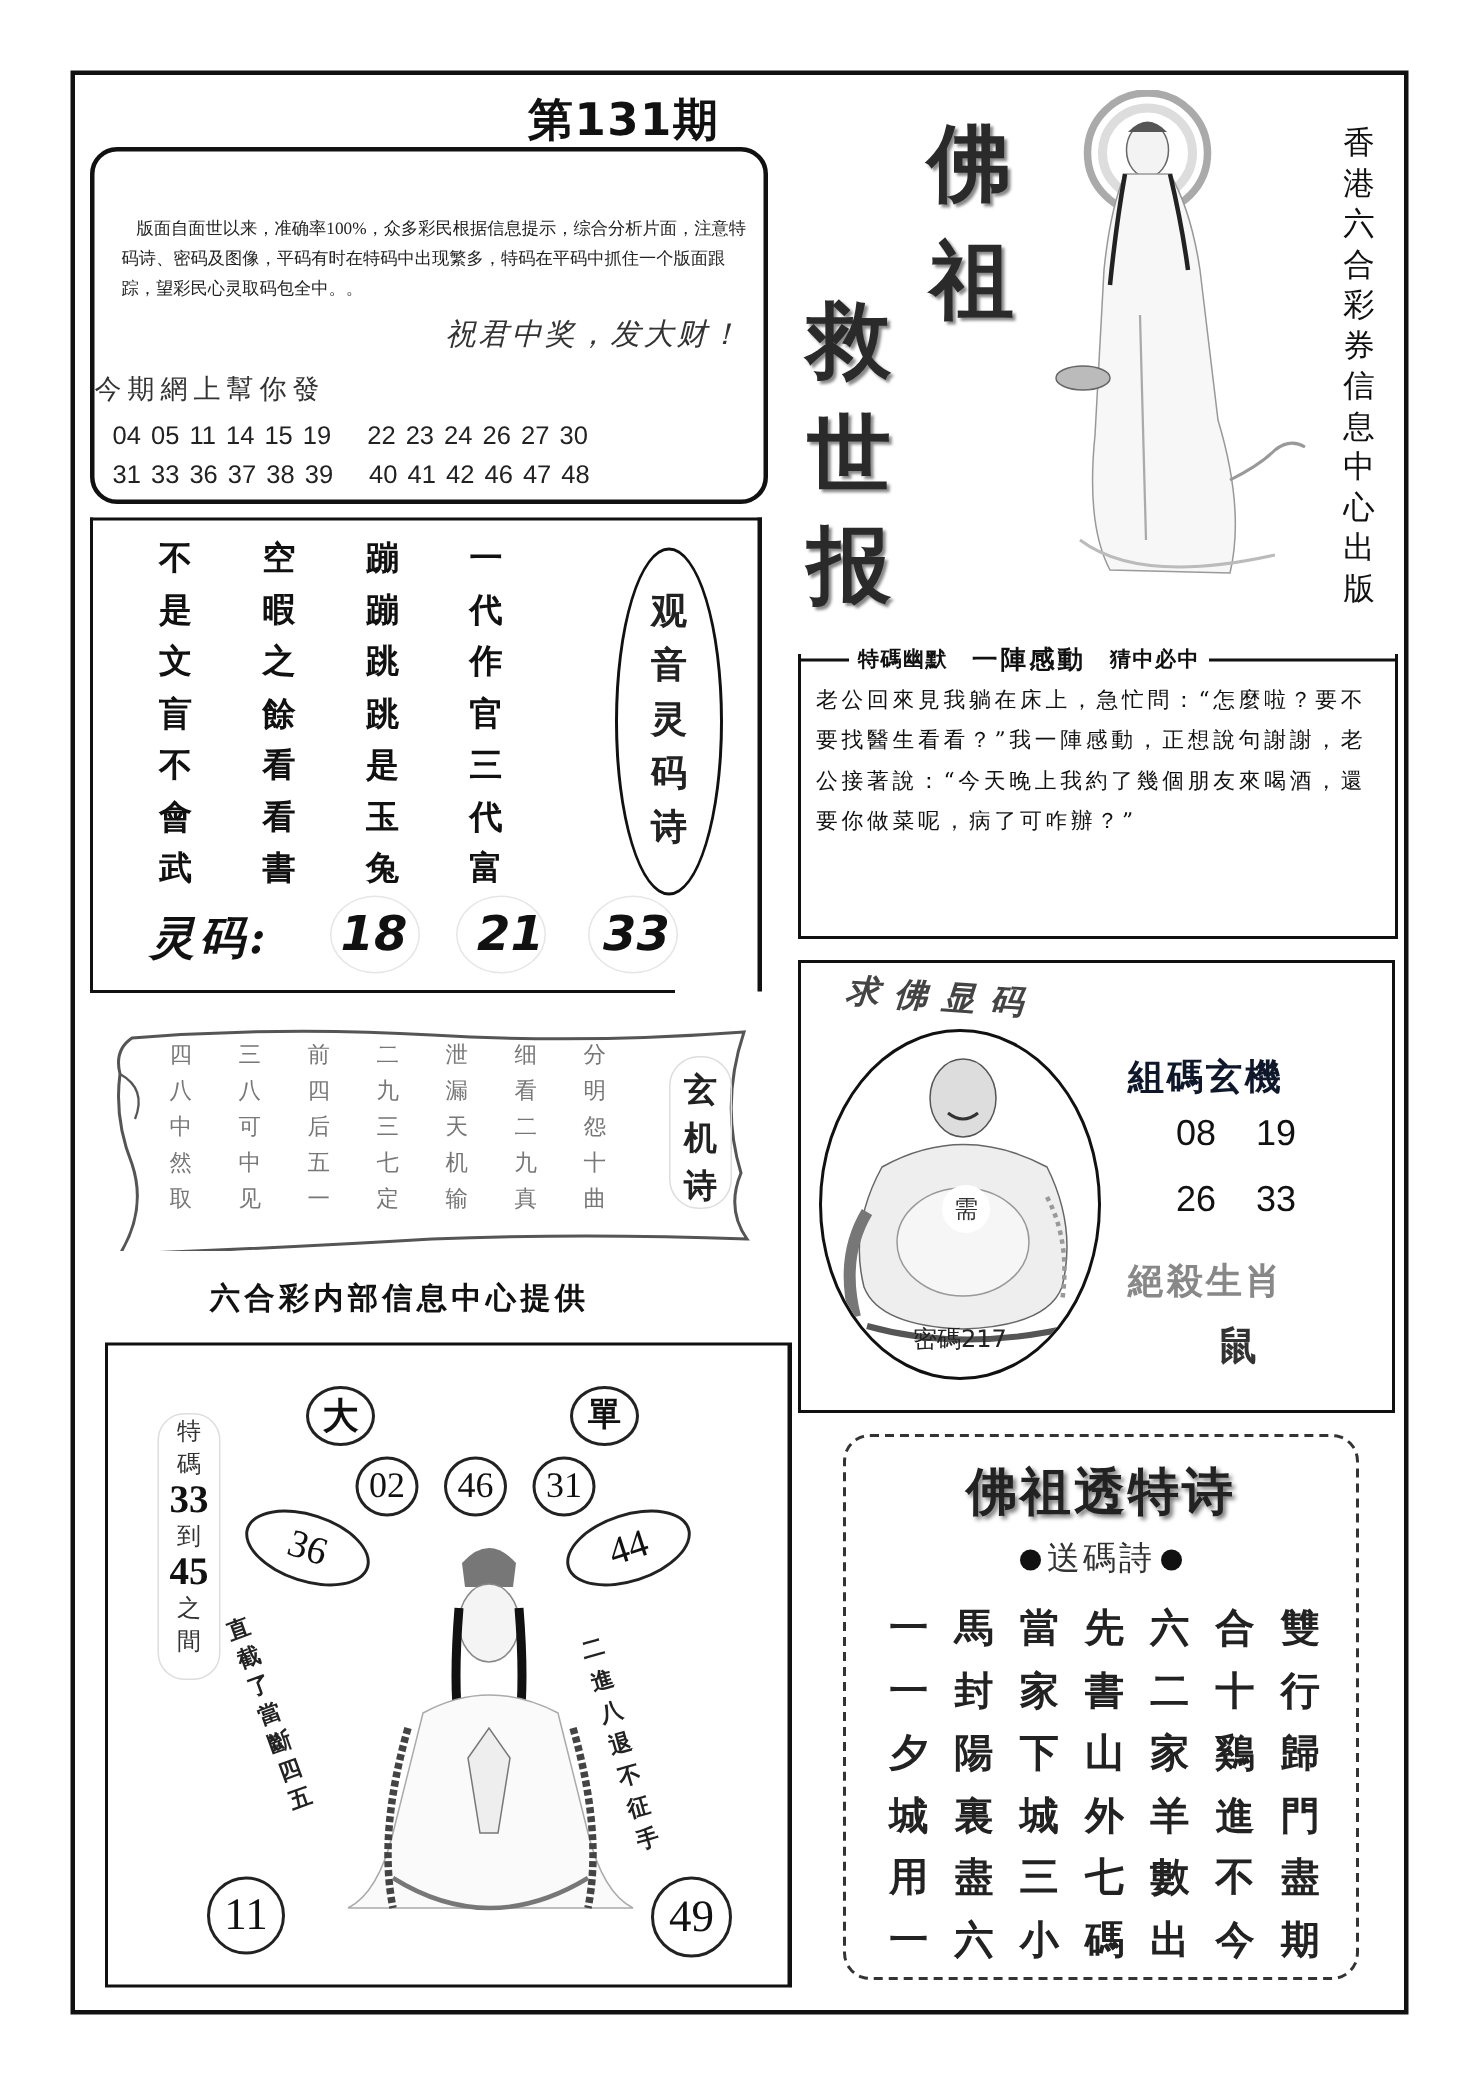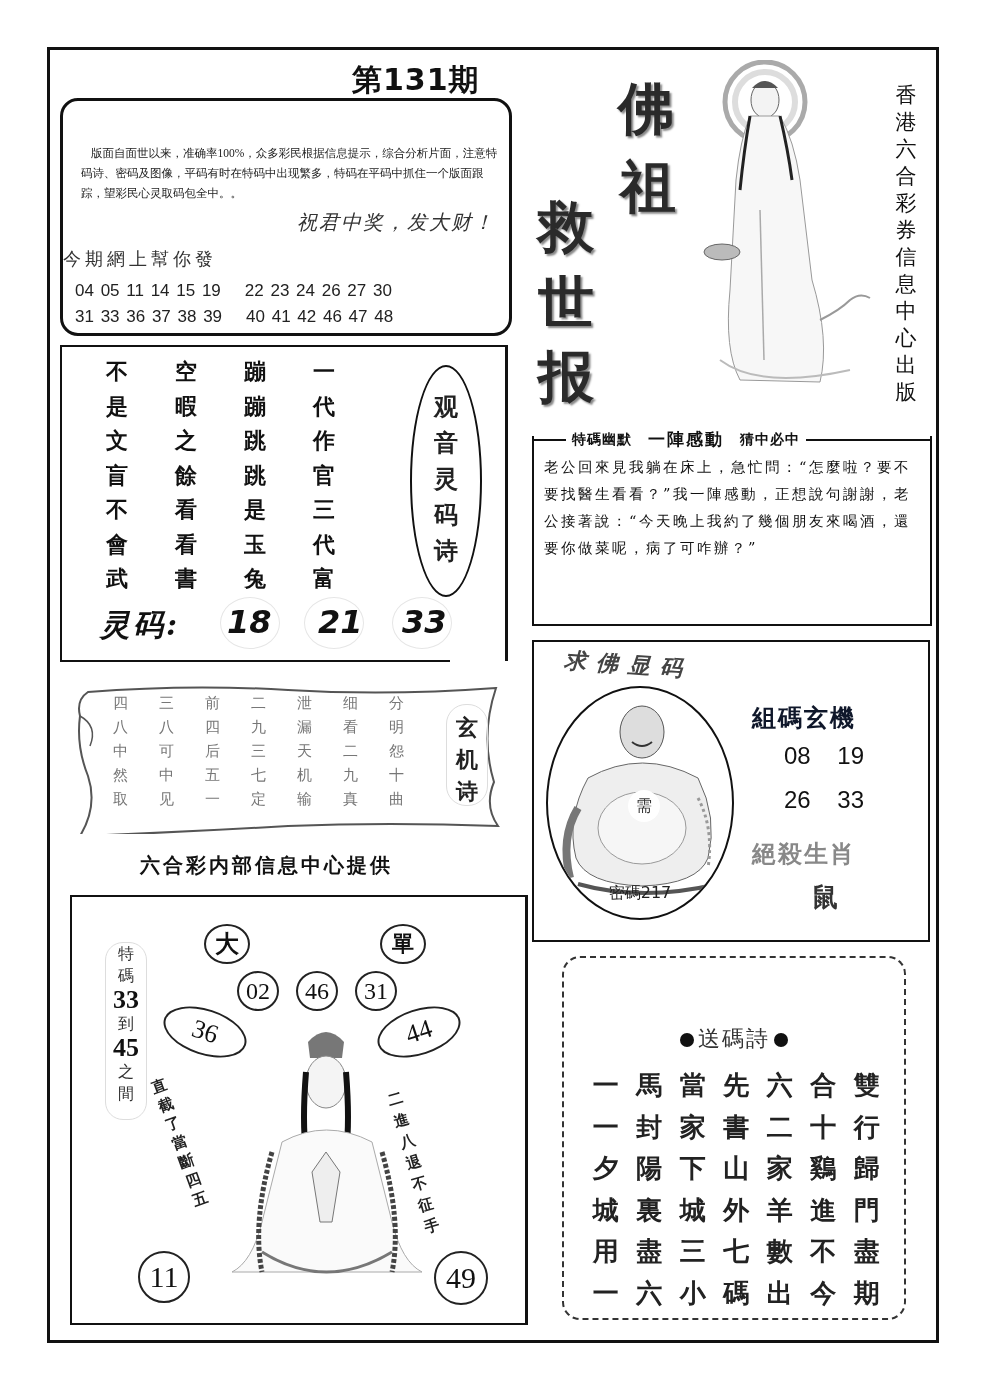--- a/index.html
+++ b/index.html
@@ -316,20 +316,21 @@
       <div>不</div>
       <div>征</div>
       <div>手</div>
     </div>
 
   <div class="circle" style="left:66px; top:354px; width:52px; height:52px; font-size:30px; line-height:48px;">11</div>
   <div class="circle" style="left:362px; top:354px; width:54px; height:54px; font-size:30px; line-height:50px;">49</div>
 </div>
 
 <div class="abs tt-box">
+  <div class="tt-title">佛祖透特诗</div>
   <div class="tt-sub">
     <span class="dot"></span><span>送碼詩</span><span class="dot"></span>
   </div>
   <div class="tt-grid">
       <span>一</span>
       <span>馬</span>
       <span>當</span>
       <span>先</span>
       <span>六</span>
       <span>合</span>

